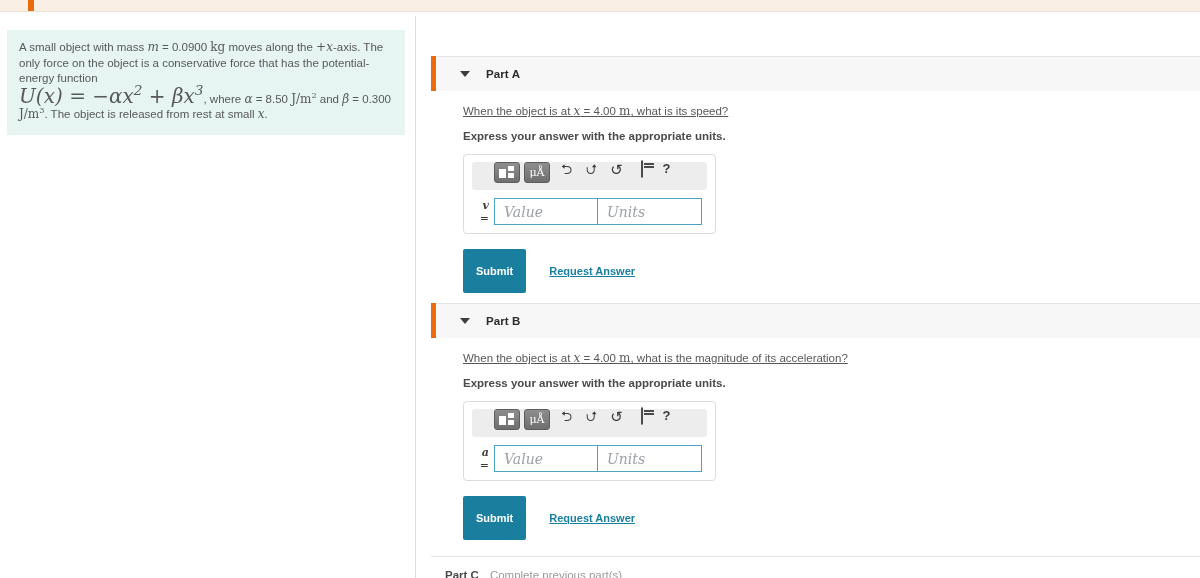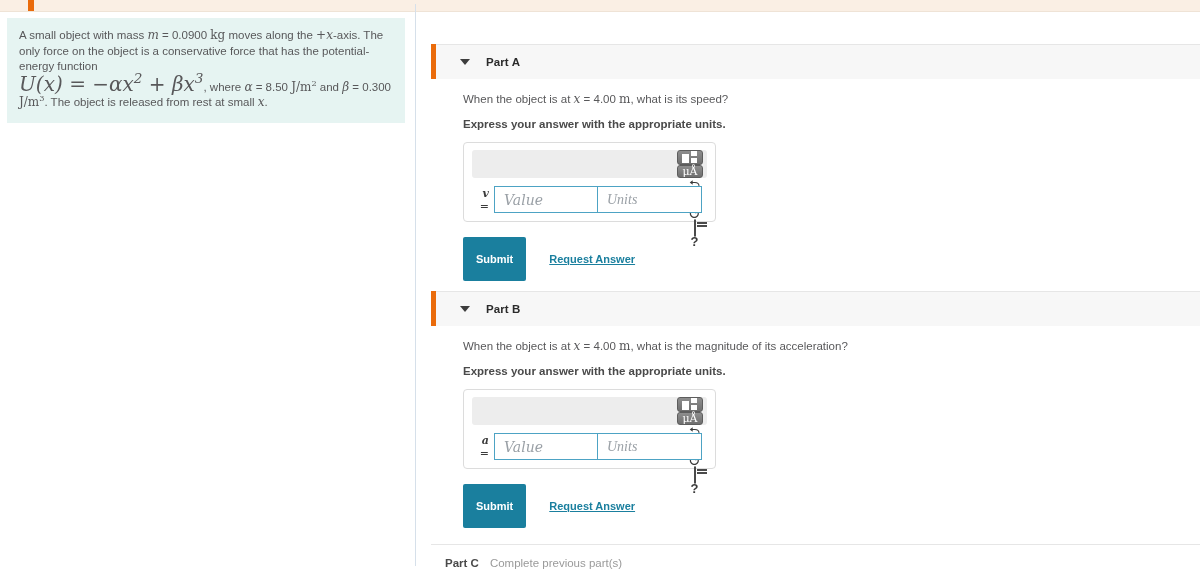--- a/index.html
+++ b/index.html
@@ -35,21 +35,21 @@
     position: absolute;
     left: 0; top: 11px;
     width: 1200px;
     height: 1px;
     background: #efe3d6;
   }
 
   
   .page {
     position: absolute;
-    left: 0; top: 0;
+    left: 0; top: 12px;
     width: 999px;
     height: 566px;
   }
   .divider {
     position: absolute;
     left: 415px; top: 4px;
     width: 1px;
     height: 562px;
     background: #d6e0ea;
   }
@@ -135,20 +135,21 @@
 
   .part-body {
     padding-left: 47px;
     padding-top: 13px;
   }
   .q-text {
     font-size: 11.5px;
     color: #58585a;
     margin: 0 0 11px 0;
     line-height: 15px;
+    text-decoration: underline;
   }
   .q-bold {
     font-size: 11.5px;
     font-weight: bold;
     color: #4a4a4a;
     margin: 0 0 12px 0;
   }
 
   
   .answer-box {
@@ -157,24 +158,23 @@
     border-radius: 4px;
     background: #ffffff;
     padding: 7px 8px 8px 8px;
     box-sizing: border-box;
   }
   .toolbar {
     background: #ededed;
     border-radius: 3px;
     height: 28px;
     display: flex;
-    align-items: flex-end;
+    align-items: flex-start;
     padding-left: 22px;
     box-sizing: border-box;
-    flex-direction: column;
   }
   .tb-btn {
     width: 26px; height: 21px;
     border-radius: 3px;
     background: linear-gradient(#8e8e8e, #6f6f6f);
     border: 1px solid #5d5d5d;
     display: flex;
     align-items: center;
     justify-content: center;
     margin-right: 4px;
@@ -244,21 +244,21 @@
     box-sizing: border-box;
     display: flex;
     align-items: center;
     padding-left: 9px;
     font-family: "DejaVu Serif", "Liberation Serif", serif;
     font-style: italic;
     font-size: 14px;
     color: #9aa0a6;
   }
   .field.value { width: 104px; }
-  .field.units { width: 104px; border-left: none; font-family: Liberation Serif, serif; }
+  .field.units { width: 104px; border-left: none; }
 
   
   .submit-row {
     display: flex;
     align-items: center;
     margin-top: 15px;
   }
   .submit-btn {
     background: #1a7f9e;
     color: #ffffff;

